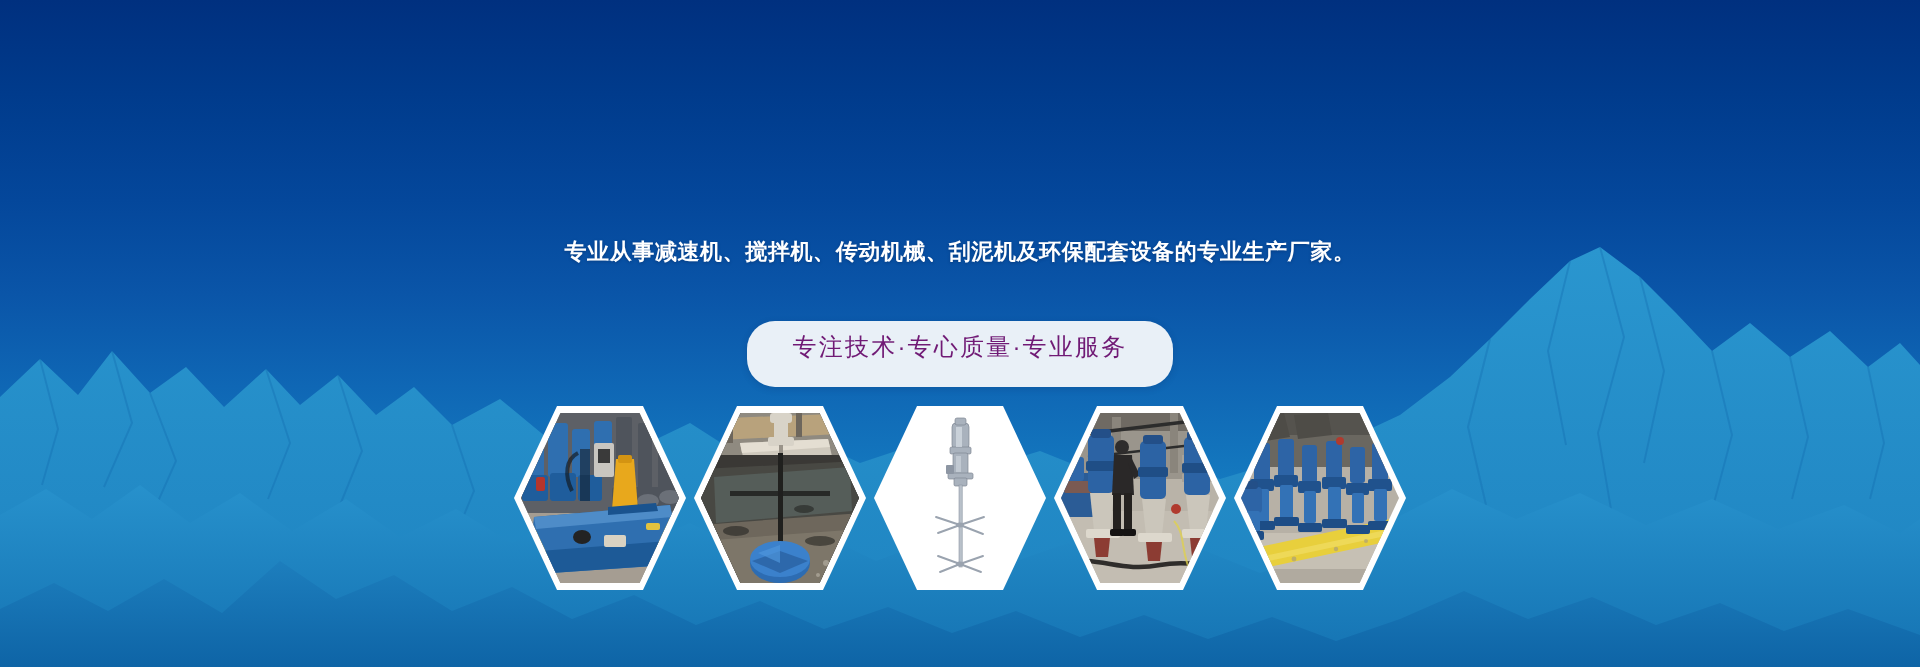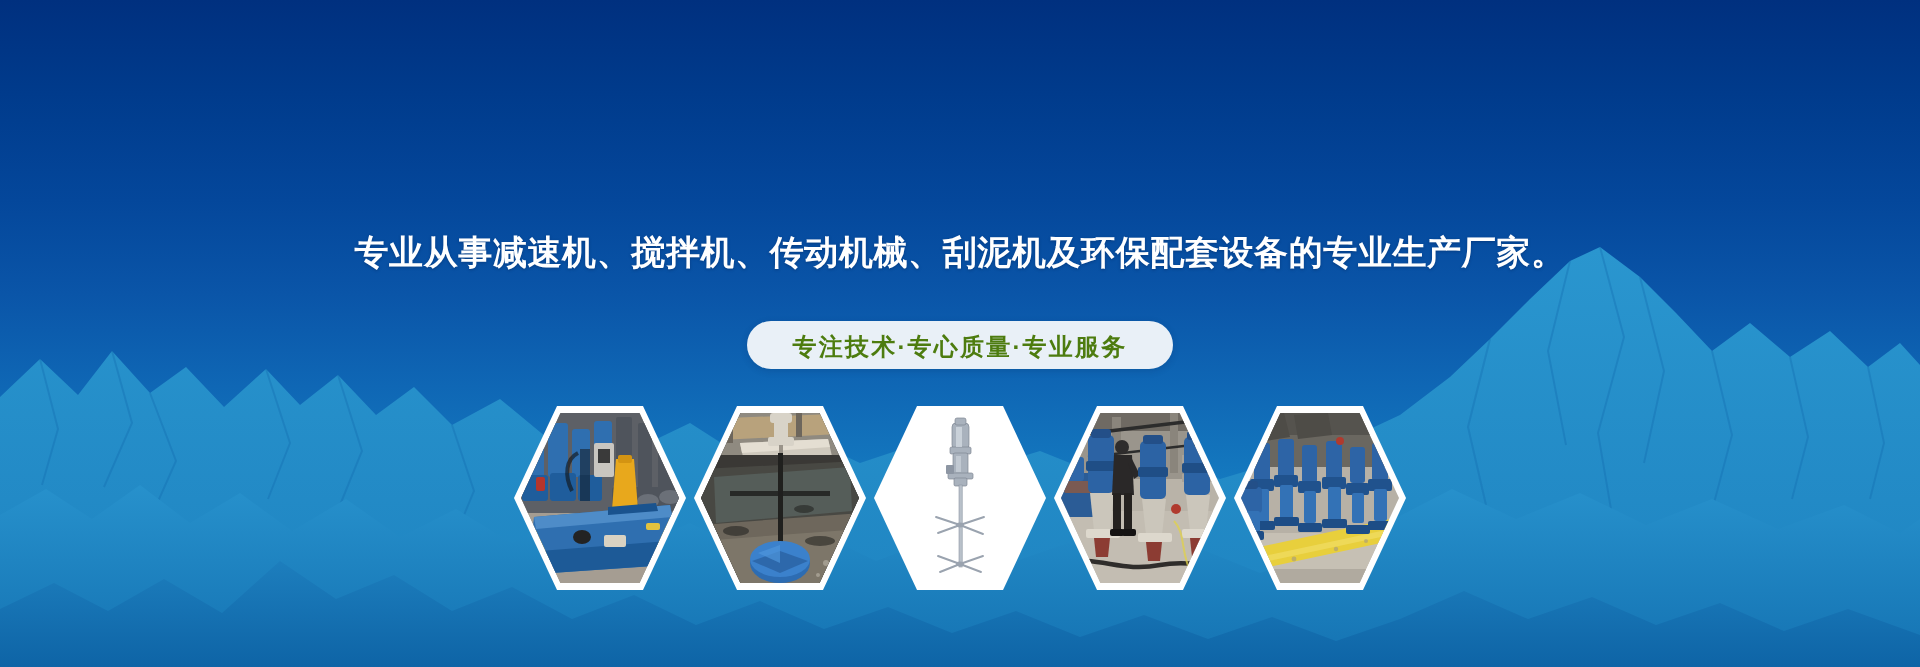--- a/index.html
+++ b/index.html
@@ -33,43 +33,43 @@
     pointer-events:none;
   }
   .scenery svg{ display:block; width:100%; height:100%; }
 
   
   .headline{
     position:absolute;
     top:232px; left:0; width:1920px;
     text-align:center;
     color:#ffffff;
-    font-size:34px;
+    font-size:22px;
     line-height:40px;
     font-weight:700;
     letter-spacing:.6px;
     text-shadow:0 1px 3px rgba(0,26,70,.35);
     white-space:nowrap;
   }
 
   
   .pill-wrap{
     position:absolute;
     top:321px; left:0; width:1920px;
     text-align:center;
   }
   .pill{
     display:inline-block;
-    padding:12px 46px 8px;
+    padding:12px 46px 26px;
     border-radius:28px;
     background:#e9f0f7;
-    color:#4d7c0f;
+    color:#701a75;
     font-size:24px;
     line-height:28px;
-    font-weight:700;
+    font-weight:400;
     letter-spacing:2.2px;
     white-space:nowrap;
     box-shadow:0 2px 7px rgba(0,30,80,.17);
   }
 
   
   .gallery{
     position:absolute;
     top:406px; left:0; width:1920px;
     display:flex;

